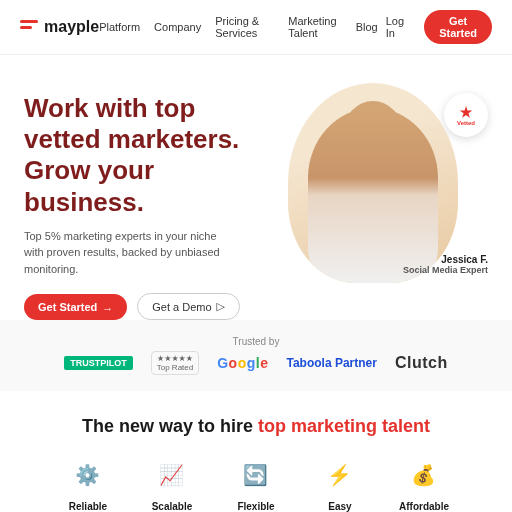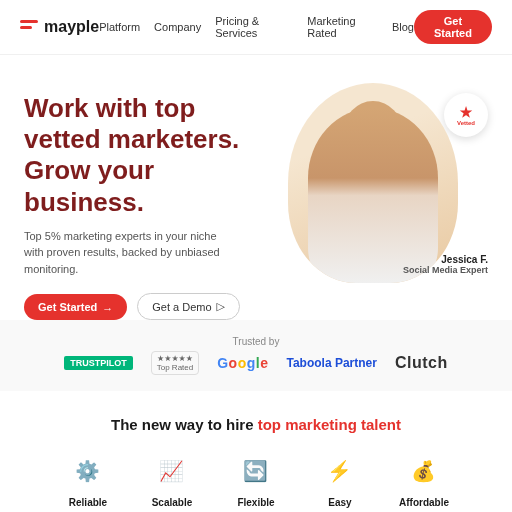--- a/index.html
+++ b/index.html
@@ -92,21 +92,21 @@
     .trusted-logo.clutch { color: #333; font-size: 16px; font-weight: 700; }
     .trustpilot-badge {
       background: #00b67a; color: #fff; font-size: 9px; padding: 2px 6px; border-radius: 2px; font-weight: 700;
     }
     .toprated-badge {
       border: 1.5px solid #ddd; border-radius: 4px; padding: 2px 5px; font-size: 8px; color: #666; display: flex; align-items: center; flex-direction: column;
     }
 
     
     .newway-section { padding: 24px 20px 20px; text-align: center; }
-    .newway-title { font-size: 15px; font-weight: 700; color: #1a1a1a; margin-bottom: 16px; line-height: 1.3; }
+    .newway-title { font-size: 18px; font-weight: 700; color: #1a1a1a; margin-bottom: 16px; line-height: 1.3; }
     .newway-title .highlight { color: #e5322d; }
     .features-row { display: flex; justify-content: center; gap: 12px; flex-wrap: wrap; }
     .feature-item { text-align: center; width: 72px; }
     .feature-icon {
       width: 40px; height: 40px; margin: 0 auto 6px;
       display: flex; align-items: center; justify-content: center;
       font-size: 20px;
     }
     .feature-name { font-size: 10px; font-weight: 700; color: #1a1a1a; margin-bottom: 2px; }
   </style>
@@ -118,24 +118,25 @@
     <div class="logo-icon">
       <div class="logo-bar"></div>
       <div class="logo-bar"></div>
     </div>
     <span>mayple</span>
   </div>
   <div class="nav-links">
     <a class="nav-link">Platform</a>
     <a class="nav-link">Company</a>
     <a class="nav-link">Pricing &amp; Services</a>
-    <a class="nav-link">Marketing Rated</a>
+    <a class="nav-link">Marketing Talent</a>
     <a class="nav-link">Blog</a>
   </div>
   <div class="nav-actions">
+    <span class="btn-login">Log In</span>
     <button class="btn-started">Get Started</button>
   </div>
 </nav>
 
 <section class="hero">
   <div class="hero-content">
     <h1 class="hero-title">Work with top vetted marketers. Grow your business.</h1>
     <p class="hero-sub">Top 5% marketing experts in your niche with proven results, backed by unbiased monitoring.</p>
     <div class="hero-buttons">
       <button class="btn-hero-start">

